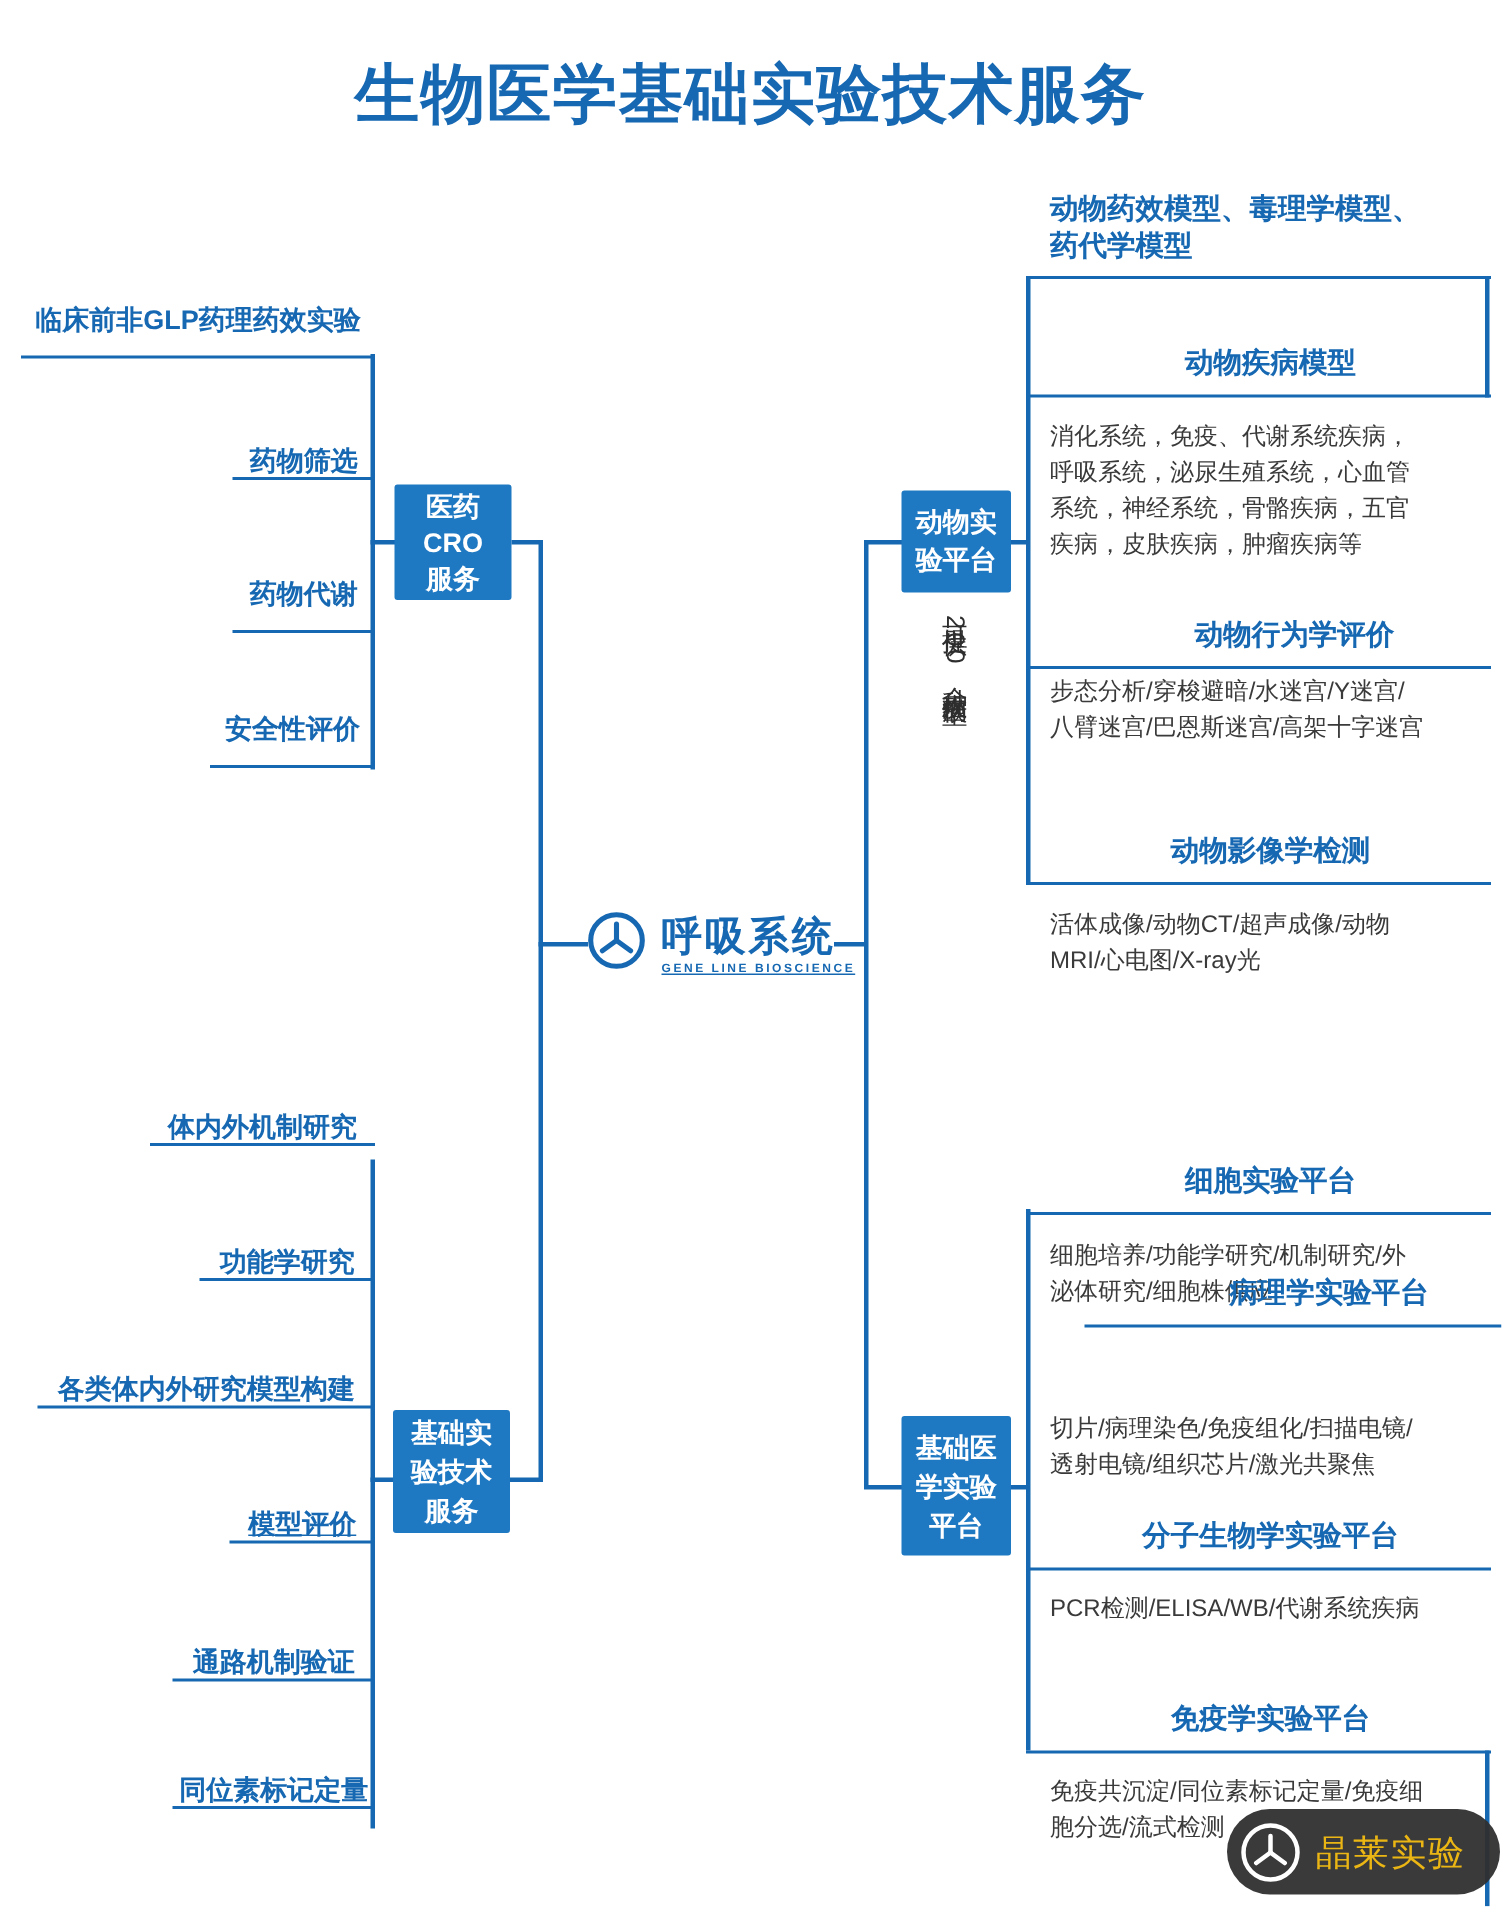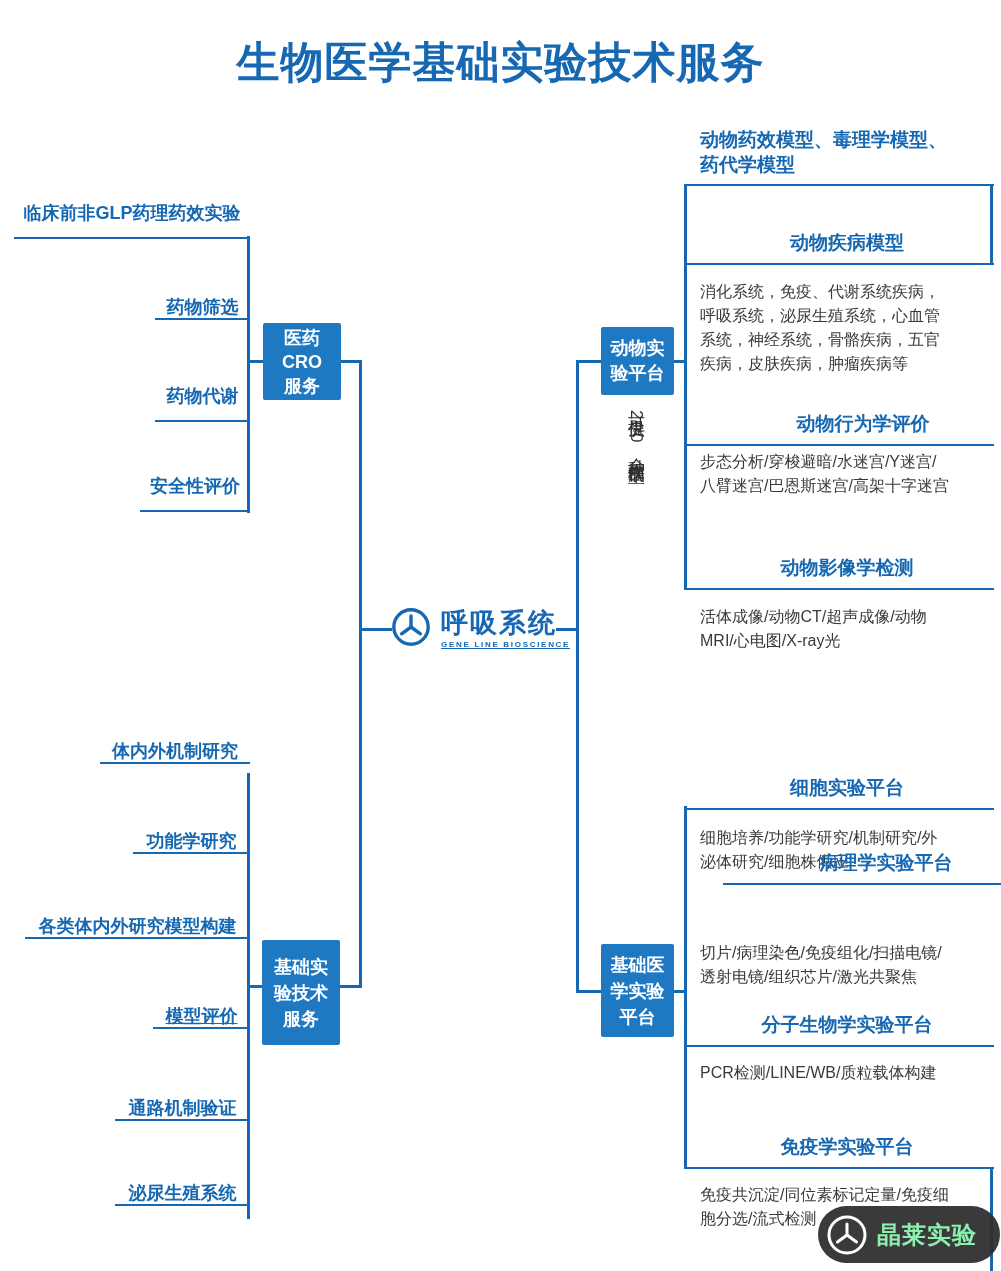--- a/index.html
+++ b/index.html
@@ -31,21 +31,21 @@
        line-height:25px;border-radius:2px;}
   .vnote{position:absolute;writing-mode:vertical-rl;color:#2e2e2e;
          font-size:17px;letter-spacing:2px;line-height:20px;}
   .logo{position:absolute;left:390px;top:606px;display:flex;align-items:center;gap:9px;}
   .logo-icon{color:var(--brand);}
   .logo-cn{font-size:27px;font-weight:bold;color:var(--brand);letter-spacing:2px;line-height:28px;}
   .logo-en{font-size:8px;font-weight:bold;color:var(--brand);letter-spacing:1.7px;margin-top:3px;text-decoration:underline;}
   .wm{position:absolute;left:818px;top:1206px;width:182px;height:57px;background:var(--wm);
       opacity:.95;border-radius:29px;display:flex;align-items:center;gap:8px;
       padding-left:7px;box-sizing:border-box;z-index:5;}
-  .wm-text{color:#86efac;font-size:24px;font-weight:bold;letter-spacing:1px;}
+  .wm-text{color:#eab308;font-size:24px;font-weight:normal;letter-spacing:1px;}
 </style>
 </head>
 <body>
 
 <div class="canvas">
 
   <div class="title">生物医学基础实验技术服务</div>
 
   <div class="line v" style="left:247px;top:236px;height:277px;"></div>
   <div class="line h" style="left:247px;top:360px;width:17px;"></div>
@@ -69,28 +69,28 @@
   <div class="litem" style="right:751px;top:202px;width:236px;padding-bottom:13px;">临床前非GLP药理药效实验</div>
   <div class="litem" style="right:751px;top:296px;width:95px;">药物筛选</div>
   <div class="litem" style="right:751px;top:385px;width:95px;padding-bottom:13px;">药物代谢</div>
   <div class="litem" style="right:751px;top:475px;width:110px;padding-bottom:13px;">安全性评价</div>
 
   <div class="litem" style="right:751px;top:740px;width:150px;">体内外机制研究</div>
   <div class="litem" style="right:751px;top:830px;width:117px;">功能学研究</div>
   <div class="litem" style="right:751px;top:915px;width:225px;">各类体内外研究模型构建</div>
   <div class="litem" style="right:751px;top:1005px;width:97px;text-decoration:underline;">模型评价</div>
   <div class="litem" style="right:751px;top:1097px;width:135px;">通路机制验证</div>
-  <div class="litem" style="right:751px;top:1182px;width:135px;">泌尿生殖系统</div>
+  <div class="litem" style="right:751px;top:1182px;width:135px;">同位素标记定量</div>
 
   <div class="box" style="left:263px;top:323px;width:78px;height:77px;line-height:24px;">医药
 CRO
 服务</div>
   <div class="box" style="left:601px;top:327px;width:73px;height:68px;">动物实
 验平台</div>
-  <div class="box" style="left:262px;top:940px;width:78px;height:105px;line-height:26px;">基础实
+  <div class="box" style="left:262px;top:940px;width:78px;height:82px;line-height:26px;">基础实
 验技术
 服务</div>
   <div class="box" style="left:601px;top:944px;width:73px;height:93px;line-height:26px;">基础医
 学实验
 平台</div>
 
   <div class="vnote" style="left:626px;top:404px;height:220px;">可提供200余种疾病模型</div>
 
   <div class="lead" style="top:127px;">动物药效模型、毒理学模型、药代学模型</div>
 
@@ -103,21 +103,21 @@
   <div class="rhead" style="top:556px;">动物影像学检测</div>
   <div class="rdesc" style="top:605px;">活体成像/动物CT/超声成像/动物MRI/心电图/X-ray光</div>
 
   <div class="rhead" style="top:776px;">细胞实验平台</div>
   <div class="rdesc" style="top:826px;">细胞培养/功能学研究/机制研究/外泌体研究/细胞株供应</div>
 
   <div class="rhead" style="top:851px;margin-left:39px;">病理学实验平台</div>
   <div class="rdesc" style="top:941px;">切片/病理染色/免疫组化/扫描电镜/透射电镜/组织芯片/激光共聚焦</div>
 
   <div class="rhead" style="top:1013px;">分子生物学实验平台</div>
-  <div class="rdesc" style="top:1061px;"> PCR检测/LINE/WB/质粒载体构建</div>
+  <div class="rdesc" style="top:1061px;"> PCR检测/ELISA/WB/代谢系统疾病</div>
 
   <div class="rhead" style="top:1135px;">免疫学实验平台</div>
   <div class="rdesc" style="top:1183px;">免疫共沉淀/同位素标记定量/免疫细胞分选/流式检测</div>
 
   <div class="logo">
     <span class="logo-icon">
       <svg width="42" height="42" viewBox="0 0 42 42">
         <circle cx="21" cy="21" r="17.2" fill="none" stroke="currentColor" stroke-width="3.4"></circle>
         <g stroke="currentColor" stroke-width="3.4" stroke-linecap="round">
           <line x1="21" y1="21" x2="21" y2="10"></line>

